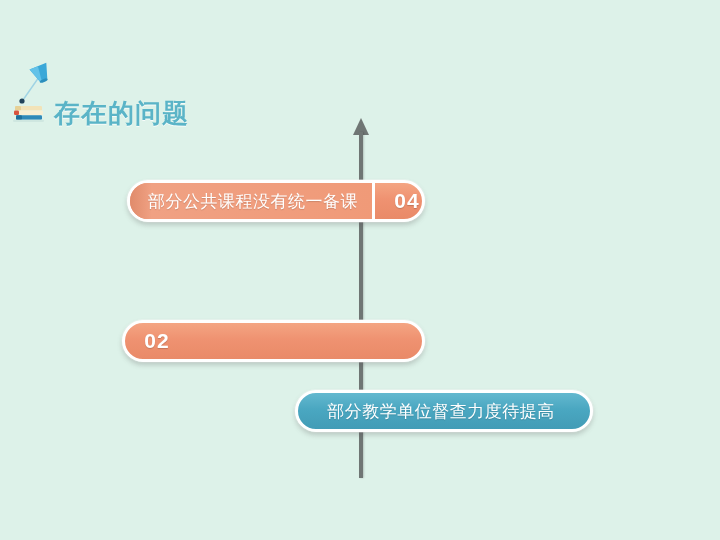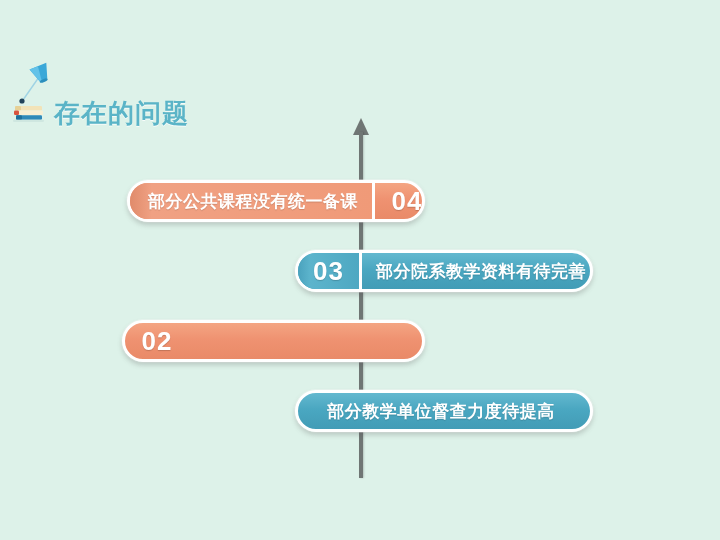--- a/index.html
+++ b/index.html
@@ -92,28 +92,28 @@
   .pill .seg-num,
   .pill .seg-label {
     display: flex;
     align-items: center;
     justify-content: center;
     color: #ffffff;
     white-space: nowrap;
     box-sizing: border-box;
   }
   .pill .seg-num {
-    font-size: 26px;
+    font-size: 21px;
     font-weight: bold;
     letter-spacing: 1px;
     text-shadow: 0 1px 1px rgba(0,0,0,0.18);
   }
   .pill .seg-label {
     font-size: 17px;
-    font-weight: bold;
+    font-weight: normal;
     letter-spacing: 0.5px;
     text-shadow: 0 1px 1px rgba(0,0,0,0.15);
   }
 
   
   .pill.orange {
     background: linear-gradient(to bottom, #f4a583 0%, #ef9271 45%, #e98a68 100%);
   }
   .pill.orange .seg-label {
     flex: 1 1 auto;
@@ -181,24 +181,20 @@
   <div class="axis">
     <span class="axis-head"></span>
     <span class="axis-line"></span>
   </div>
 
   <div class="pill orange row04">
     <span class="seg-label">部分公共课程没有统一备课</span>
     <span class="seg-num">04</span>
   </div>
 
-  <div class="pill blue row03">
-    <span class="seg-num">03</span>
-    <span class="seg-label">部分院系教学资料有待完善</span>
-  </div>
 
   <div class="pill orange row02">
     <span class="seg-num">02</span>
   </div>
 
   <div class="pill blue row01">
     <span class="seg-label">部分教学单位督查力度待提高</span>
   </div>
 
 </div>

